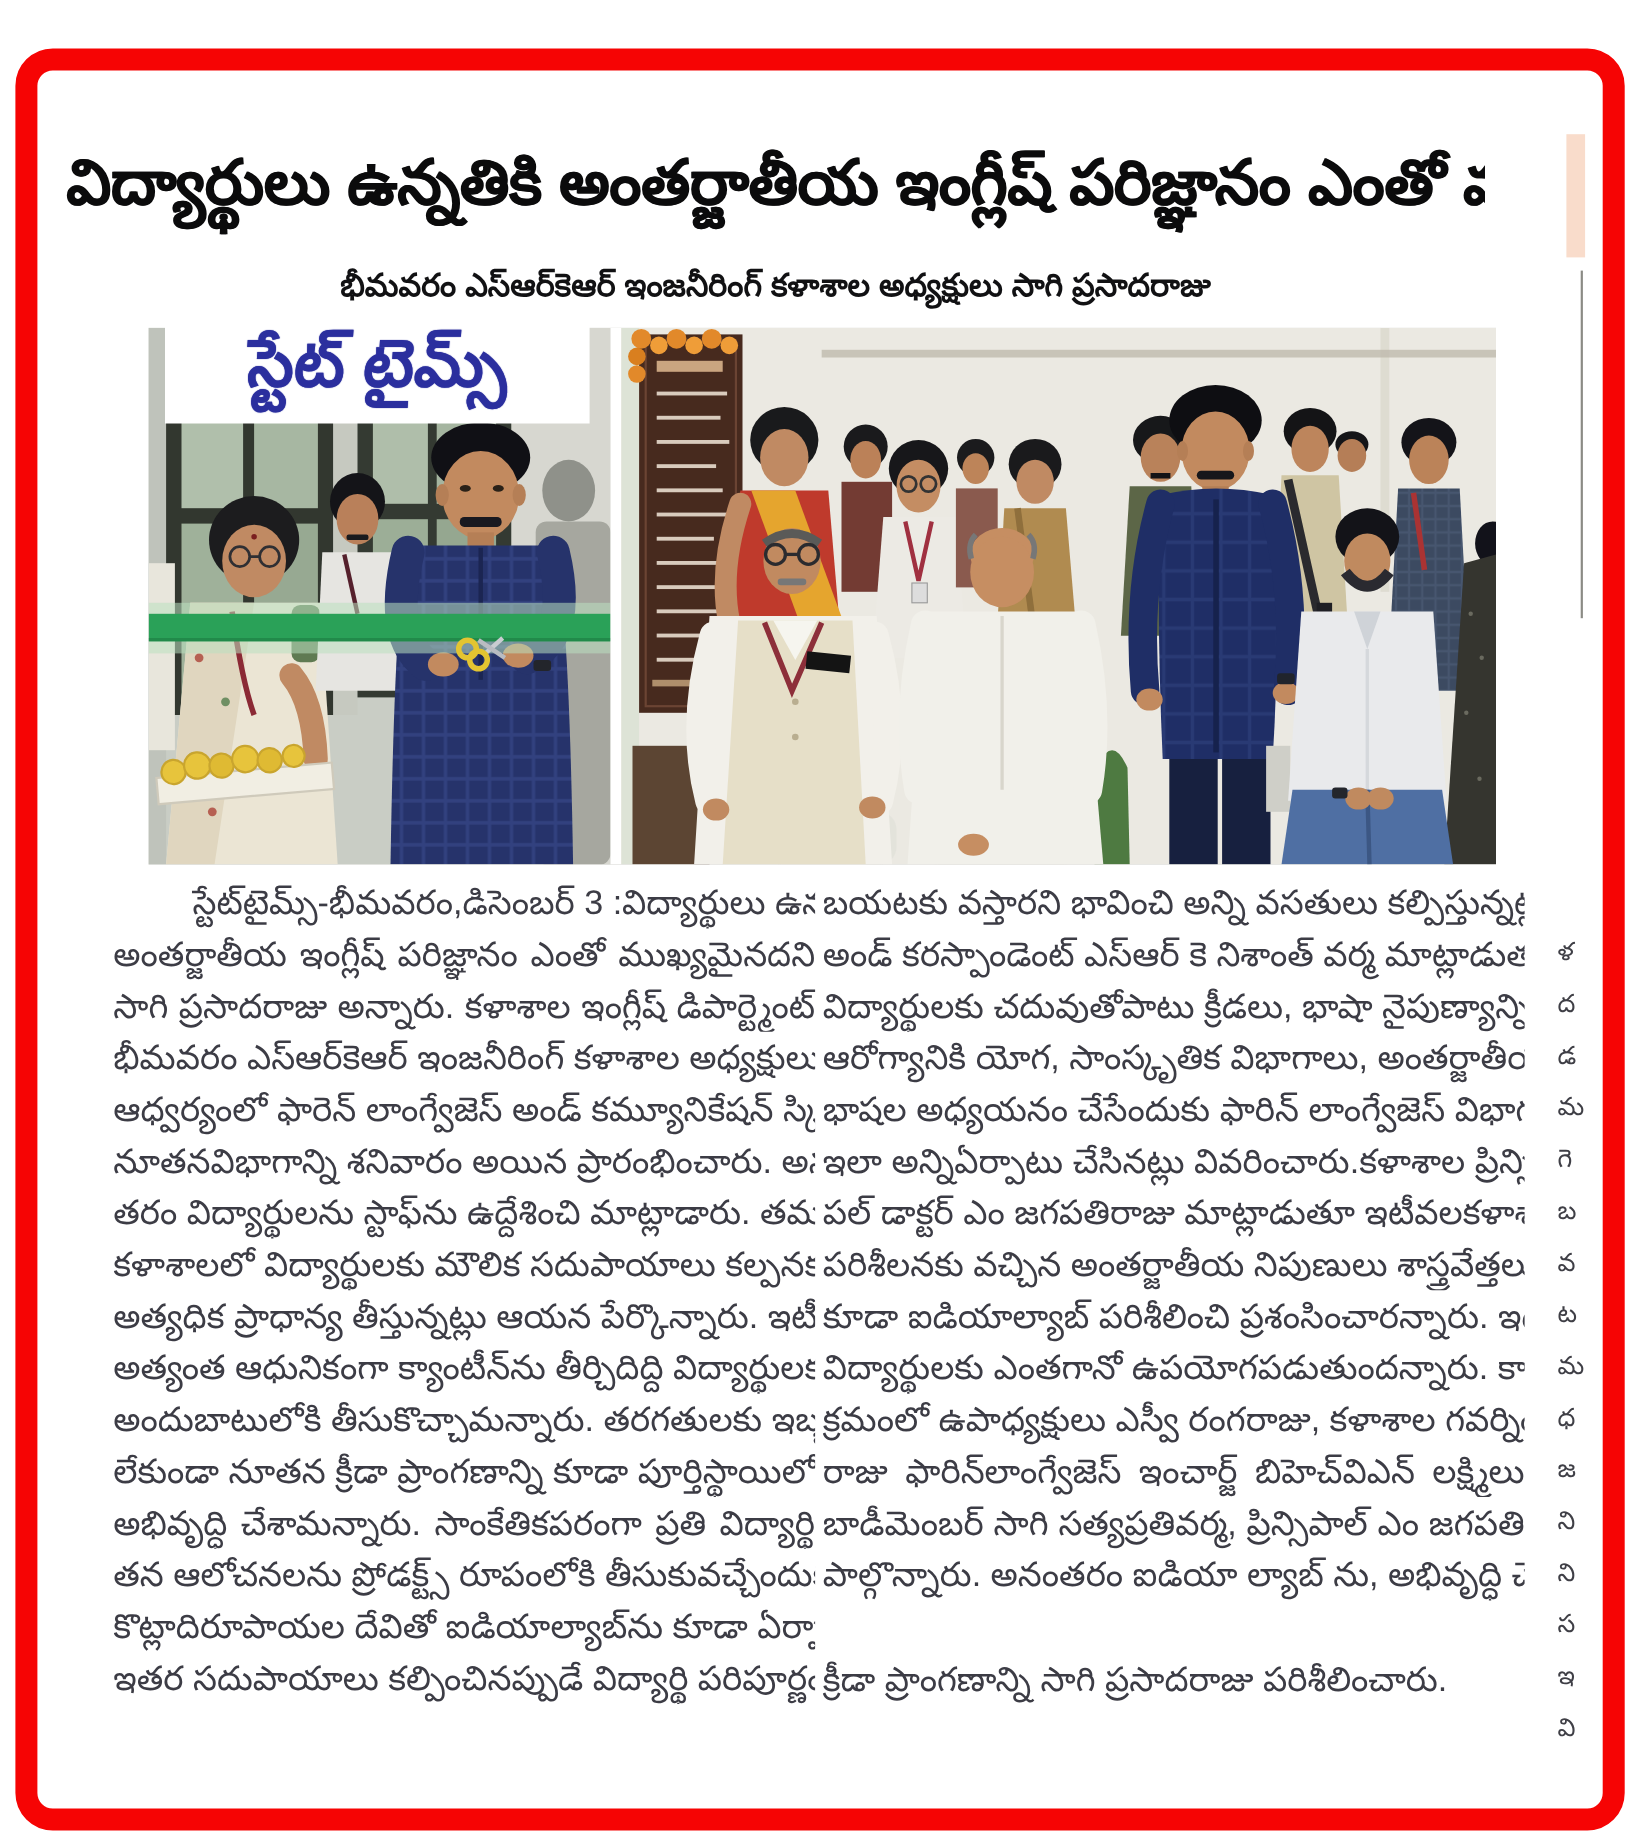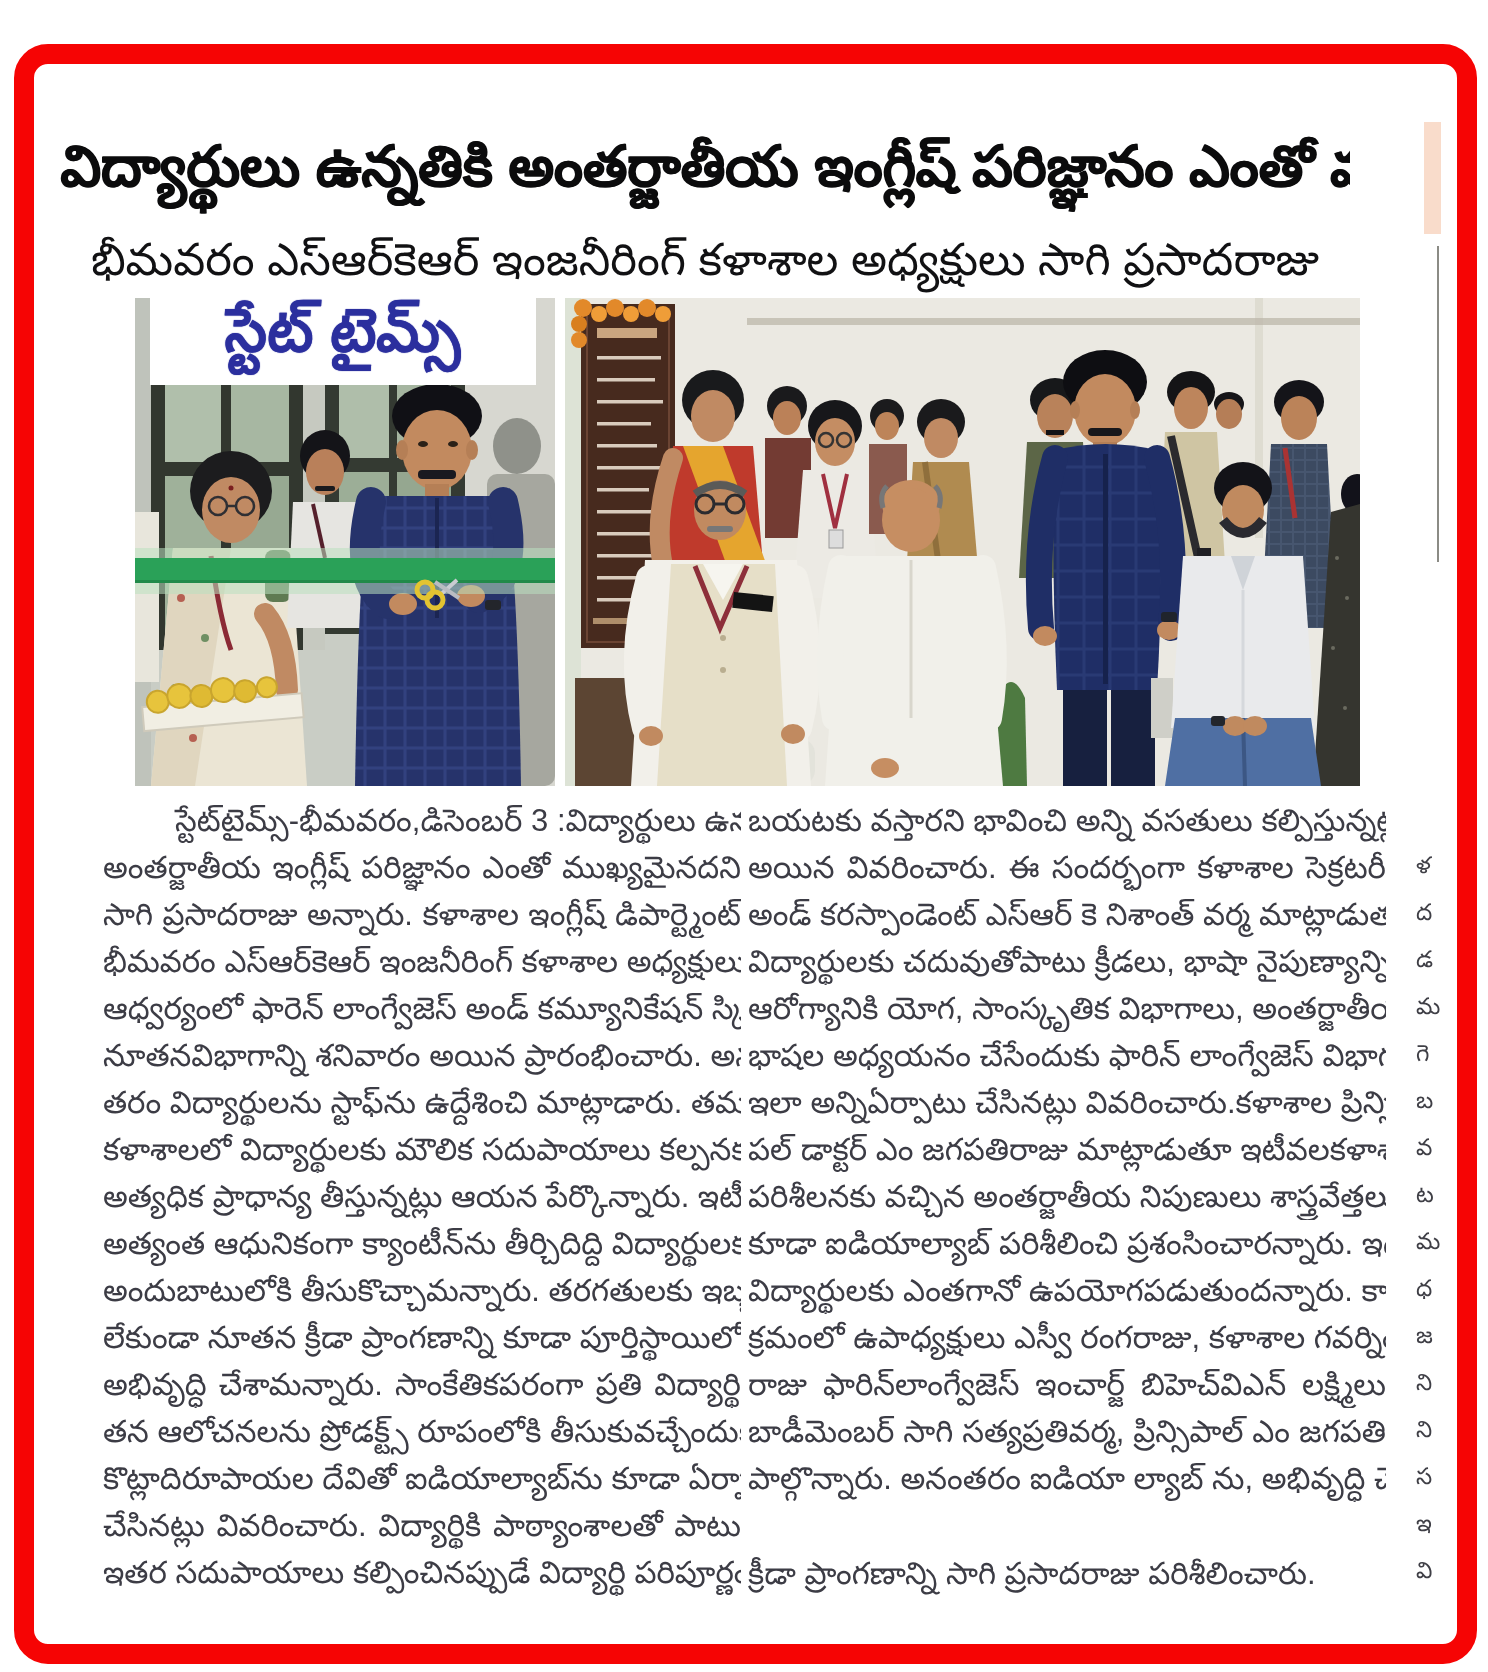--- a/index.html
+++ b/index.html
@@ -12,21 +12,21 @@
     left:14px;top:44px;width:1463px;height:1620px;box-sizing:border-box;
     border:20px solid #f60404;border-radius:34px;background:transparent;
   }
   .headline{
     left:60px;top:100px;width:1290px;height:140px;line-height:132px;
     text-align:center;font-size:57px;font-weight:900;color:#0b0b0c;
     white-space:nowrap;overflow:hidden;text-shadow:1px 0 0 #0b0b0c;
   }
   .subheadline{
     left:60px;top:226px;width:1290px;height:72px;line-height:68px;
-    text-align:center;font-size:45px;font-weight:400;color:#111113;
+    text-align:center;font-size:29px;font-weight:700;color:#111113;
     white-space:nowrap;overflow:hidden;
   }
   .peach-bar{left:1424px;top:122px;width:17px;height:112px;background:#f9dccb;}
   .rule-line{left:1437px;top:246px;width:2px;height:316px;background:#8b8b85;}
   .logo-box{
     left:150px;top:291px;width:386px;height:94px;background:#ffffff;z-index:5;
     display:flex;align-items:center;justify-content:center;overflow:hidden;
   }
   .logo-text{
     font-size:60px;font-weight:900;color:#2b2f9e;transform:skewX(-4deg);
@@ -326,27 +326,25 @@
     <div class="line">నూతనవిభాగాన్ని శనివారం అయిన ప్రారంభించారు. అనం</div>
     <div class="line">తరం విద్యార్థులను స్టాఫ్‌ను ఉద్దేశించి మాట్లాడారు. తమ</div>
     <div class="line">కళాశాలలో విద్యార్థులకు మౌలిక సదుపాయాలు కల్పనకు</div>
     <div class="line">అత్యధిక ప్రాధాన్య తీస్తున్నట్లు ఆయన పేర్కొన్నారు. ఇటీవల</div>
     <div class="line">అత్యంత ఆధునికంగా క్యాంటీన్‌ను తీర్చిదిద్ది  విద్యార్థులకు</div>
     <div class="line">అందుబాటులోకి తీసుకొచ్చామన్నారు. తరగతులకు ఇబ్బంది</div>
     <div class="line">లేకుండా నూతన క్రీడా ప్రాంగణాన్ని కూడా పూర్తిస్థాయిలో</div>
     <div class="line">అభివృద్ధి చేశామన్నారు. సాంకేతికపరంగా ప్రతి విద్యార్థి</div>
     <div class="line">తన ఆలోచనలను ప్రోడక్ట్స్ రూపంలోకి తీసుకువచ్చేందుకు</div>
     <div class="line">కొట్లాదిరూపాయల దేవితో ఐడియాల్యాబ్‌ను కూడా ఏర్పాటు</div>
-    <div class="line">చేసినట్లు వివరించారు. విద్యార్థికి పాఠ్యాంశాలతో పాటు</div>
     <div class="line">ఇతర సదుపాయాలు కల్పించినప్పుడే విద్యార్థి పరిపూర్ణంగా</div>
   </div>
 
   <div class="col" style="left:748px">
     <div class="line">బయటకు వస్తారని భావించి అన్ని వసతులు కల్పిస్తున్నట్లు</div>
-    <div class="line">అయిన వివరించారు. ఈ సందర్భంగా కళాశాల సెక్రటరీ</div>
     <div class="line">అండ్ కరస్పాండెంట్ ఎస్ఆర్ కె నిశాంత్ వర్మ మాట్లాడుతూ</div>
     <div class="line">విద్యార్థులకు చదువుతోపాటు క్రీడలు, భాషా నైపుణ్యాన్ని</div>
     <div class="line">ఆరోగ్యానికి యోగ, సాంస్కృతిక విభాగాలు, అంతర్జాతీయ</div>
     <div class="line">భాషల అధ్యయనం చేసేందుకు ఫారిన్ లాంగ్వేజెస్ విభాగం</div>
     <div class="line">ఇలా అన్నిఏర్పాటు చేసినట్లు వివరించారు.కళాశాల ప్రిన్సి</div>
     <div class="line">పల్ డాక్టర్ ఎం జగపతిరాజు మాట్లాడుతూ ఇటీవలకళాశాల</div>
     <div class="line">పరిశీలనకు వచ్చిన అంతర్జాతీయ నిపుణులు శాస్త్రవేత్తలు</div>
     <div class="line">కూడా ఐడియాల్యాబ్ పరిశీలించి ప్రశంసించారన్నారు. ఇది</div>
     <div class="line">విద్యార్థులకు ఎంతగానో ఉపయోగపడుతుందన్నారు. కార్య</div>
     <div class="line">క్రమంలో ఉపాధ్యక్షులు ఎస్వీ రంగరాజు, కళాశాల గవర్నింగ్</div>

